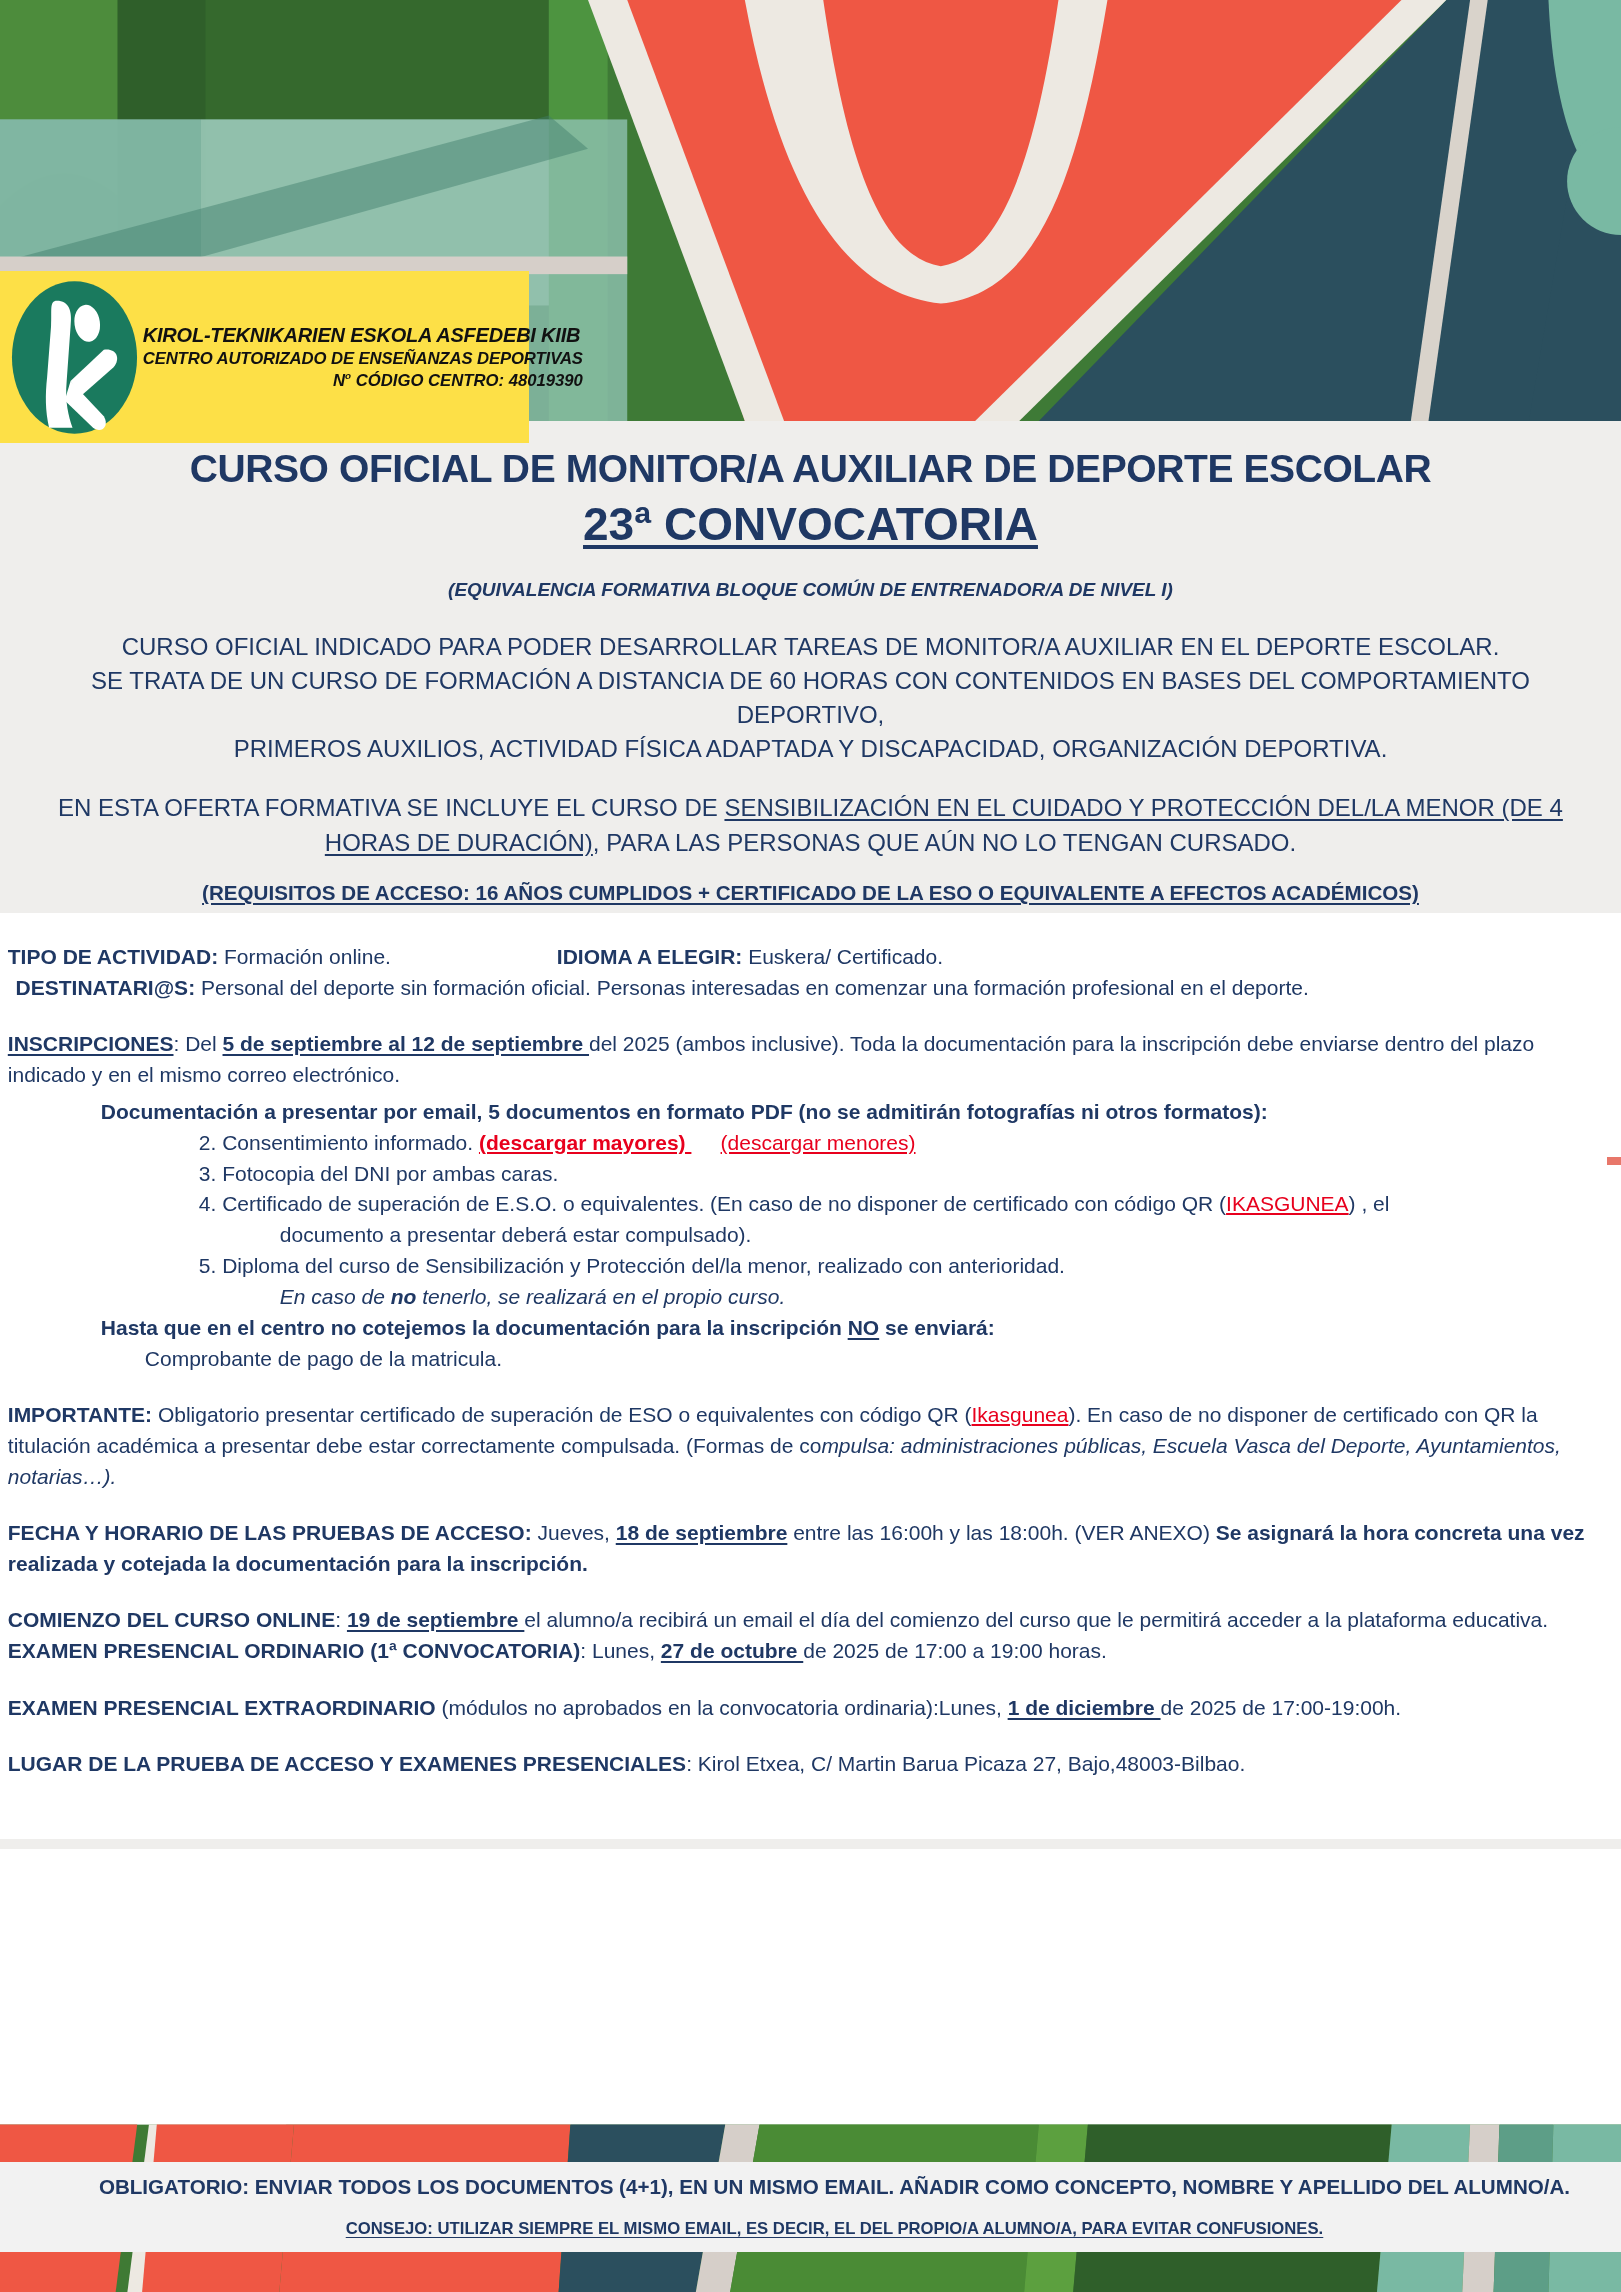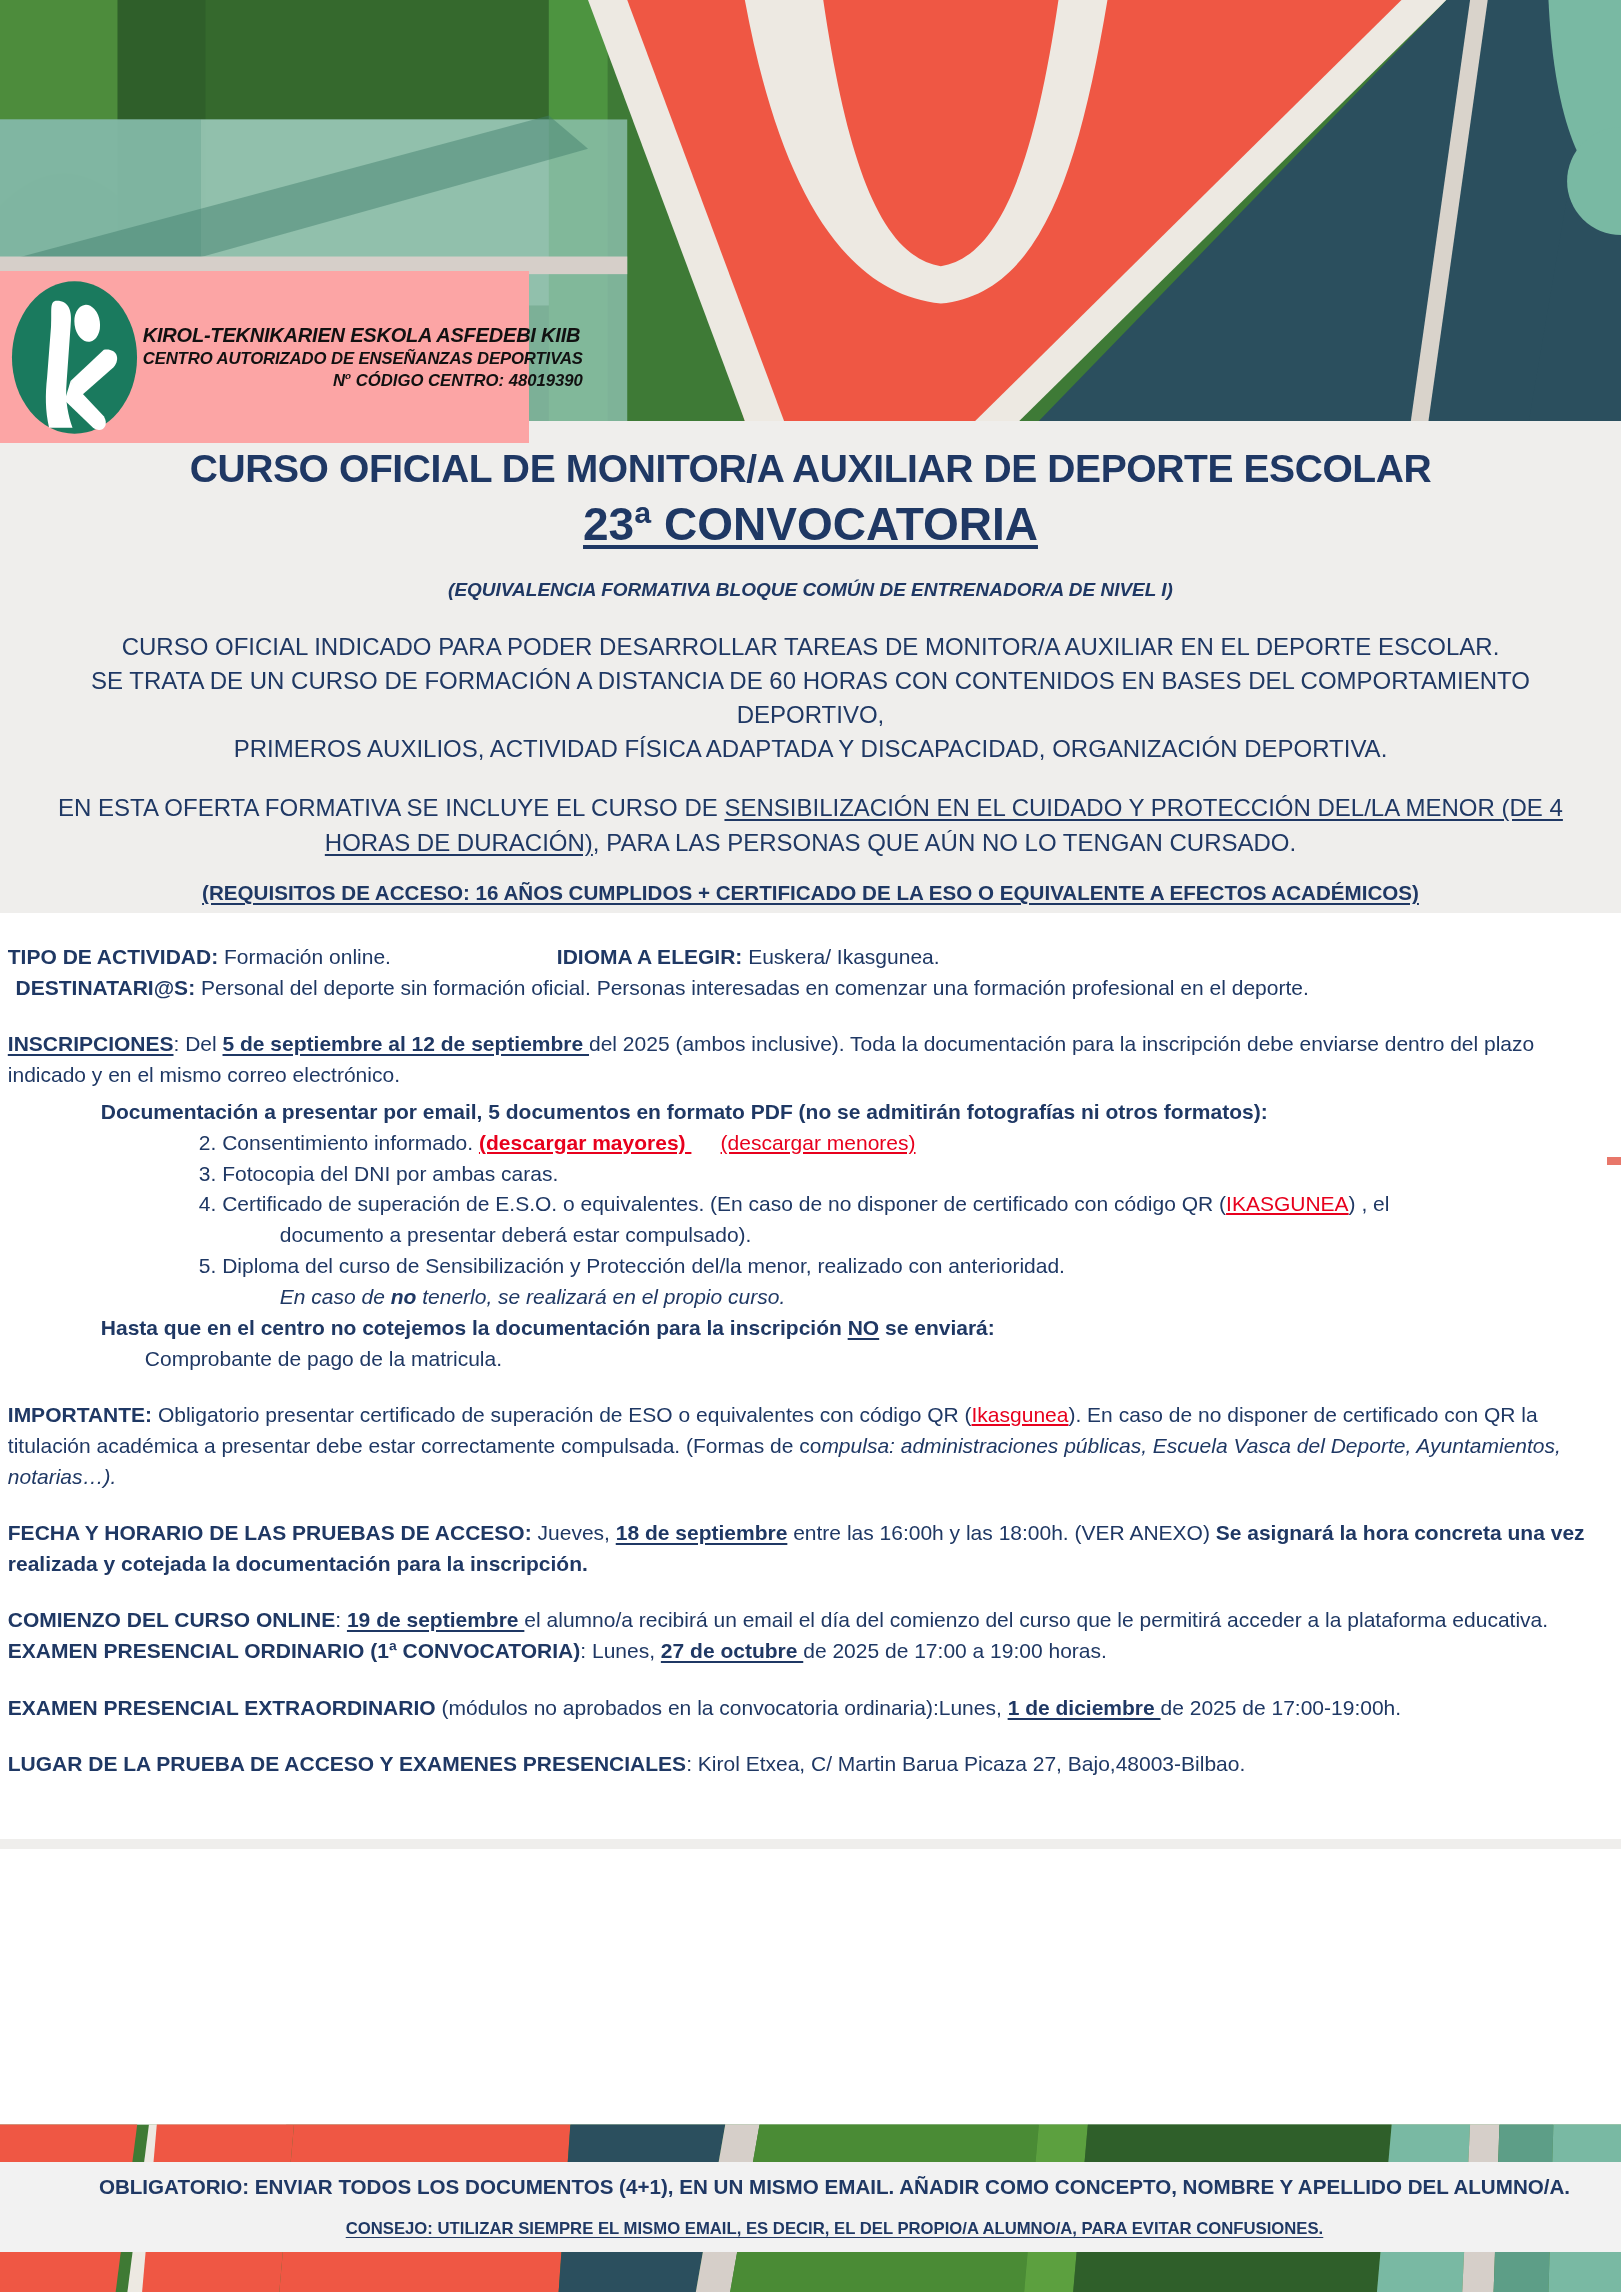--- a/index.html
+++ b/index.html
@@ -28,21 +28,21 @@
     background: #2d6b3f;
   }
   .tb-svg { display:block; width:1621px; height:421px; }
 
   
   .logo-box {
     position: absolute;
     left: 0; top: 271px;
     width: 529px;
     height: 172px;
-    background: #fca5a5;
+    background: #fde047;
     display: flex;
     align-items: center;
     z-index: 5;
   }
   .logo-mark {
     width: 129px;
     height: 157px;
     margin-left: 9.8px;
     flex: 0 0 auto;
   }
@@ -273,21 +273,21 @@
       </div>
 
       <div class="para-center p2"><span>EN ESTA OFERTA FORMATIVA SE INCLUYE EL CURSO DE </span><span class="u">SENSIBILIZACIÓN EN EL CUIDADO Y PROTECCIÓN DEL/LA MENOR (DE 4 HORAS DE DURACIÓN)</span><span>, PARA LAS PERSONAS QUE AÚN NO LO TENGAN CURSADO.</span></div>
 
       <div class="req-line"><span>(REQUISITOS DE ACCESO: 16 AÑOS CUMPLIDOS + CERTIFICADO DE LA ESO O EQUIVALENTE A EFECTOS ACADÉMICOS)</span></div>
     </div>
 
     <div class="white-zone body-text">
 
       <div class="row-activity">
-        <span class="act-left"><b>TIPO DE ACTIVIDAD:</b><span> Formación online.</span></span><b>IDIOMA A ELEGIR:</b><span> Euskera/ Ikasgunea.</span>
+        <span class="act-left"><b>TIPO DE ACTIVIDAD:</b><span> Formación online.</span></span><b>IDIOMA A ELEGIR:</b><span> Euskera/ Certificado.</span>
       </div>
       <div style="padding-left:7.8px;"><b>DESTINATARI@S:</b><span> Personal del deporte sin formación oficial. Personas interesadas en comenzar una formación profesional en el deporte.</span></div>
 
       <div class="gap-m"></div>
 
       <div><b class="u">INSCRIPCIONES</b><span>: Del </span><b class="u">5 de septiembre al 12 de septiembre </b><span>del 2025 (ambos inclusive). Toda la documentación para la inscripción debe enviarse dentro del plazo indicado y en el mismo correo electrónico.</span></div>
 
       <div class="indent1" style="padding-top:5.9px;"><b>Documentación a presentar por email, 5 documentos en formato PDF (no se admitirán fotografías ni otros formatos):</b></div>
 
 

